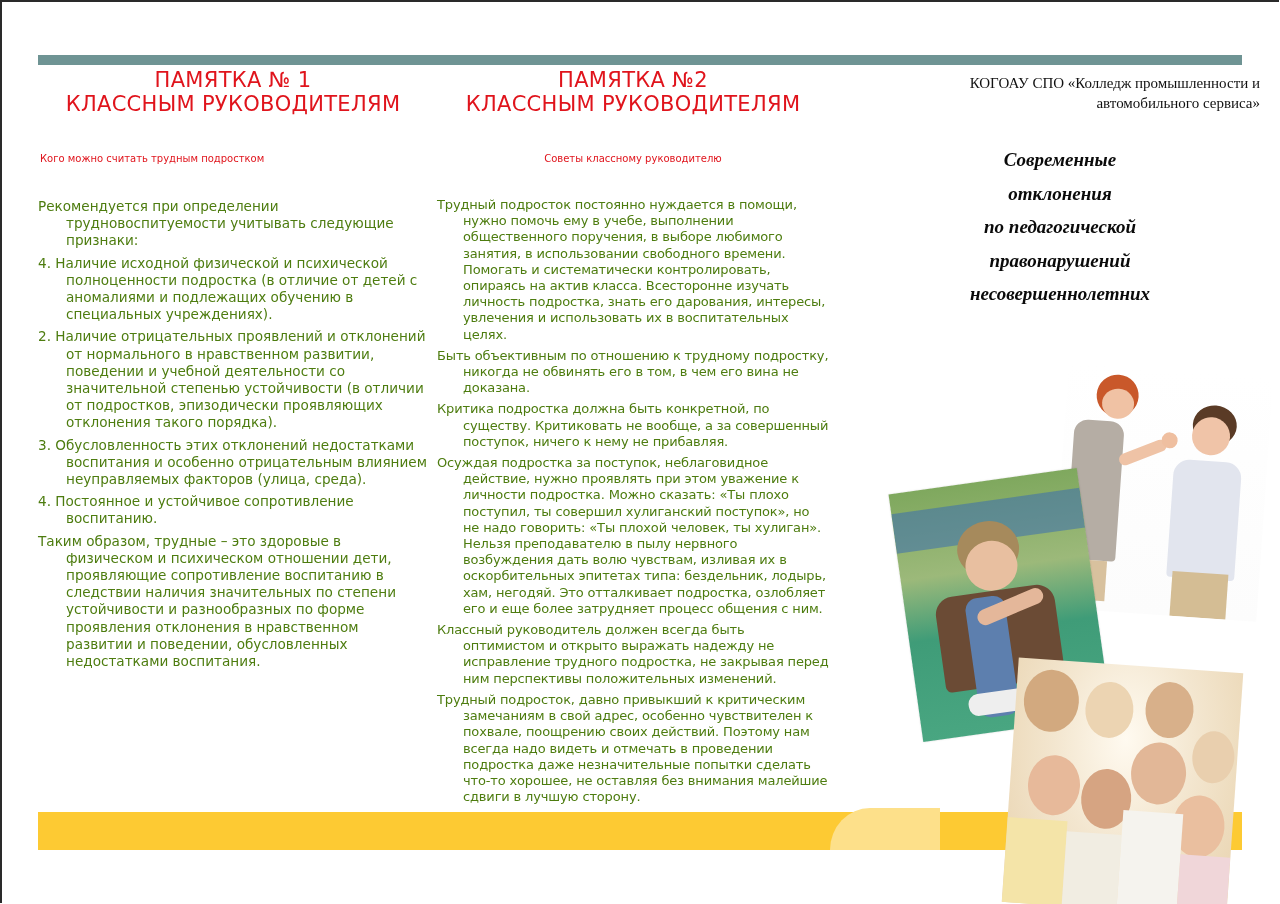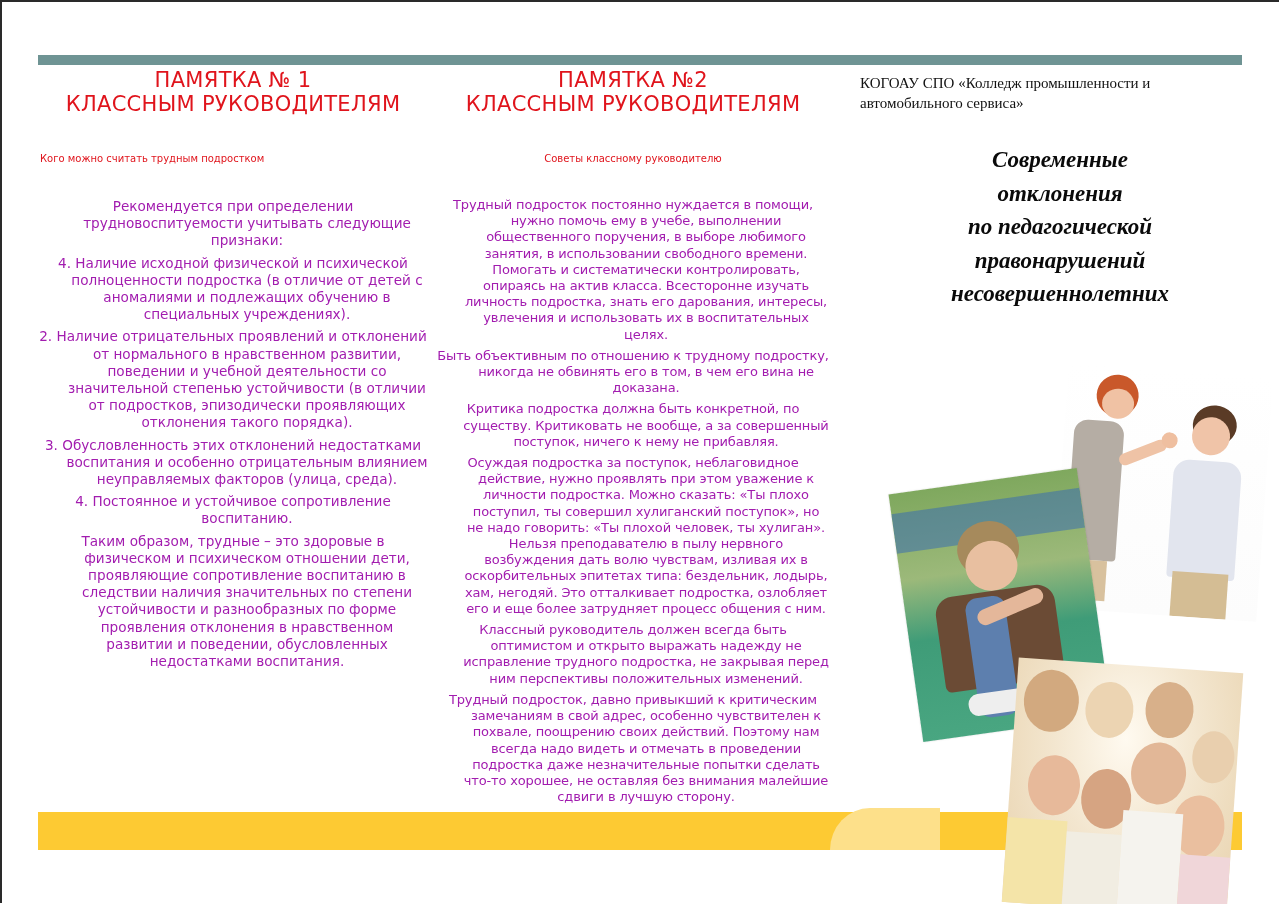--- a/index.html
+++ b/index.html
@@ -38,35 +38,35 @@
     margin-top: 2px; letter-spacing: 0.3px;
   }
   .memo-sub {
     color: #e0141c; font-size: 10px; line-height: 20px;
     margin-top: 33px;
   }
   .col1 .memo-sub { margin-left: 2px; }
   .col2 .memo-sub { text-align: center; margin-top: 33px; }
 
   .para {
-    font-size: 12.6px; line-height: 16.8px; color: #a21caf;
-    padding-left: 24px; text-indent: -24px; margin: 0 0 5px 0; text-align: center;
+    font-size: 12.6px; line-height: 16.8px; color: #4d7c0f;
+    padding-left: 24px; text-indent: -24px; margin: 0 0 5px 0;
   }
   .col1 .para { font-size: 13.6px; line-height: 17.2px; padding-left: 28px; text-indent: -28px; margin-bottom: 5px; }
   .col1 .body { margin-top: 29px; }
   .col2 .para { font-size: 13px; line-height: 16.2px; padding-left: 26px; text-indent: -26px; margin-bottom: 5px; letter-spacing: -0.15px;}
   .col2 .body { margin-top: 28px; }
 
   .college {
     font-family: "Liberation Serif", serif; font-size: 15px; line-height: 20px;
-    text-align: left; color: #111; margin-top: 7px; padding-right: 10px;
+    text-align: right; color: #111; margin-top: 7px; padding-right: 10px;
   }
   .main-title {
     font-family: "Liberation Serif", serif; font-weight: bold; font-style: italic;
-    font-size: 23px; line-height: 33.5px; text-align: center; color: #0a0a0a;
+    font-size: 19px; line-height: 33.5px; text-align: center; color: #0a0a0a;
     margin-top: 30px; padding-right: 10px;
   }
 
   .photo { position: absolute; overflow: hidden; }
   .photo-fight {
     left: 1060px; top: 370px; width: 205px; height: 245px;
     transform: rotate(4deg);
     background: linear-gradient(180deg, #ffffff 0%, #fcfcfc 100%);
   }
   .photo-sad {

